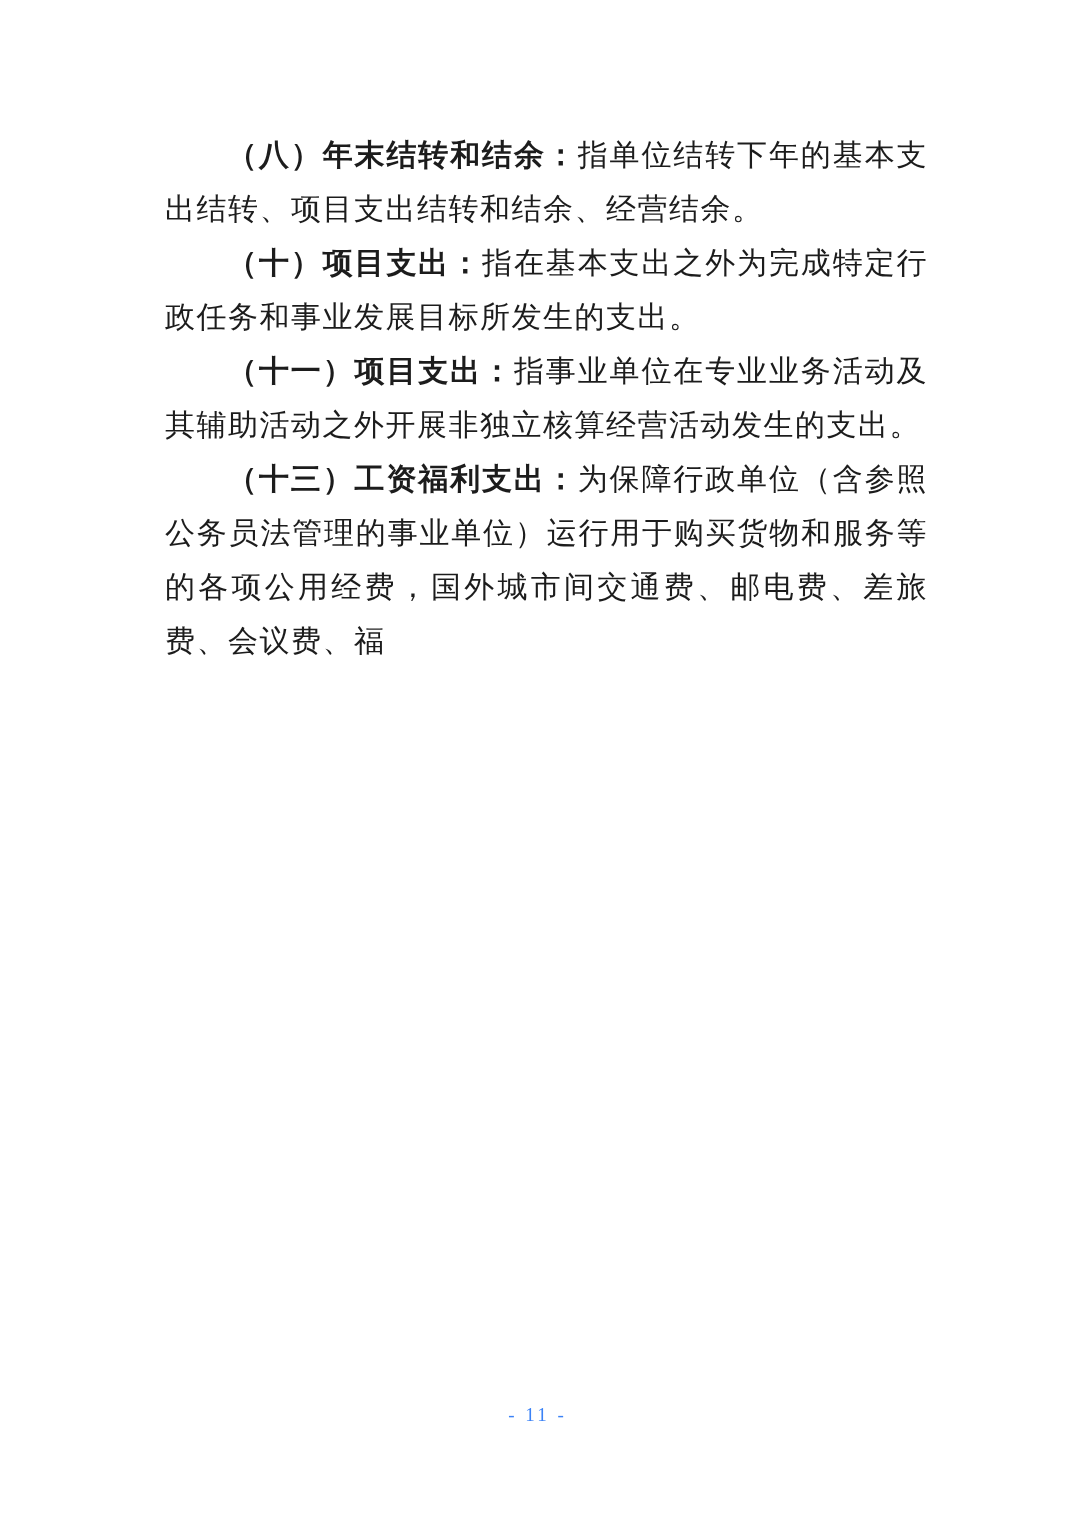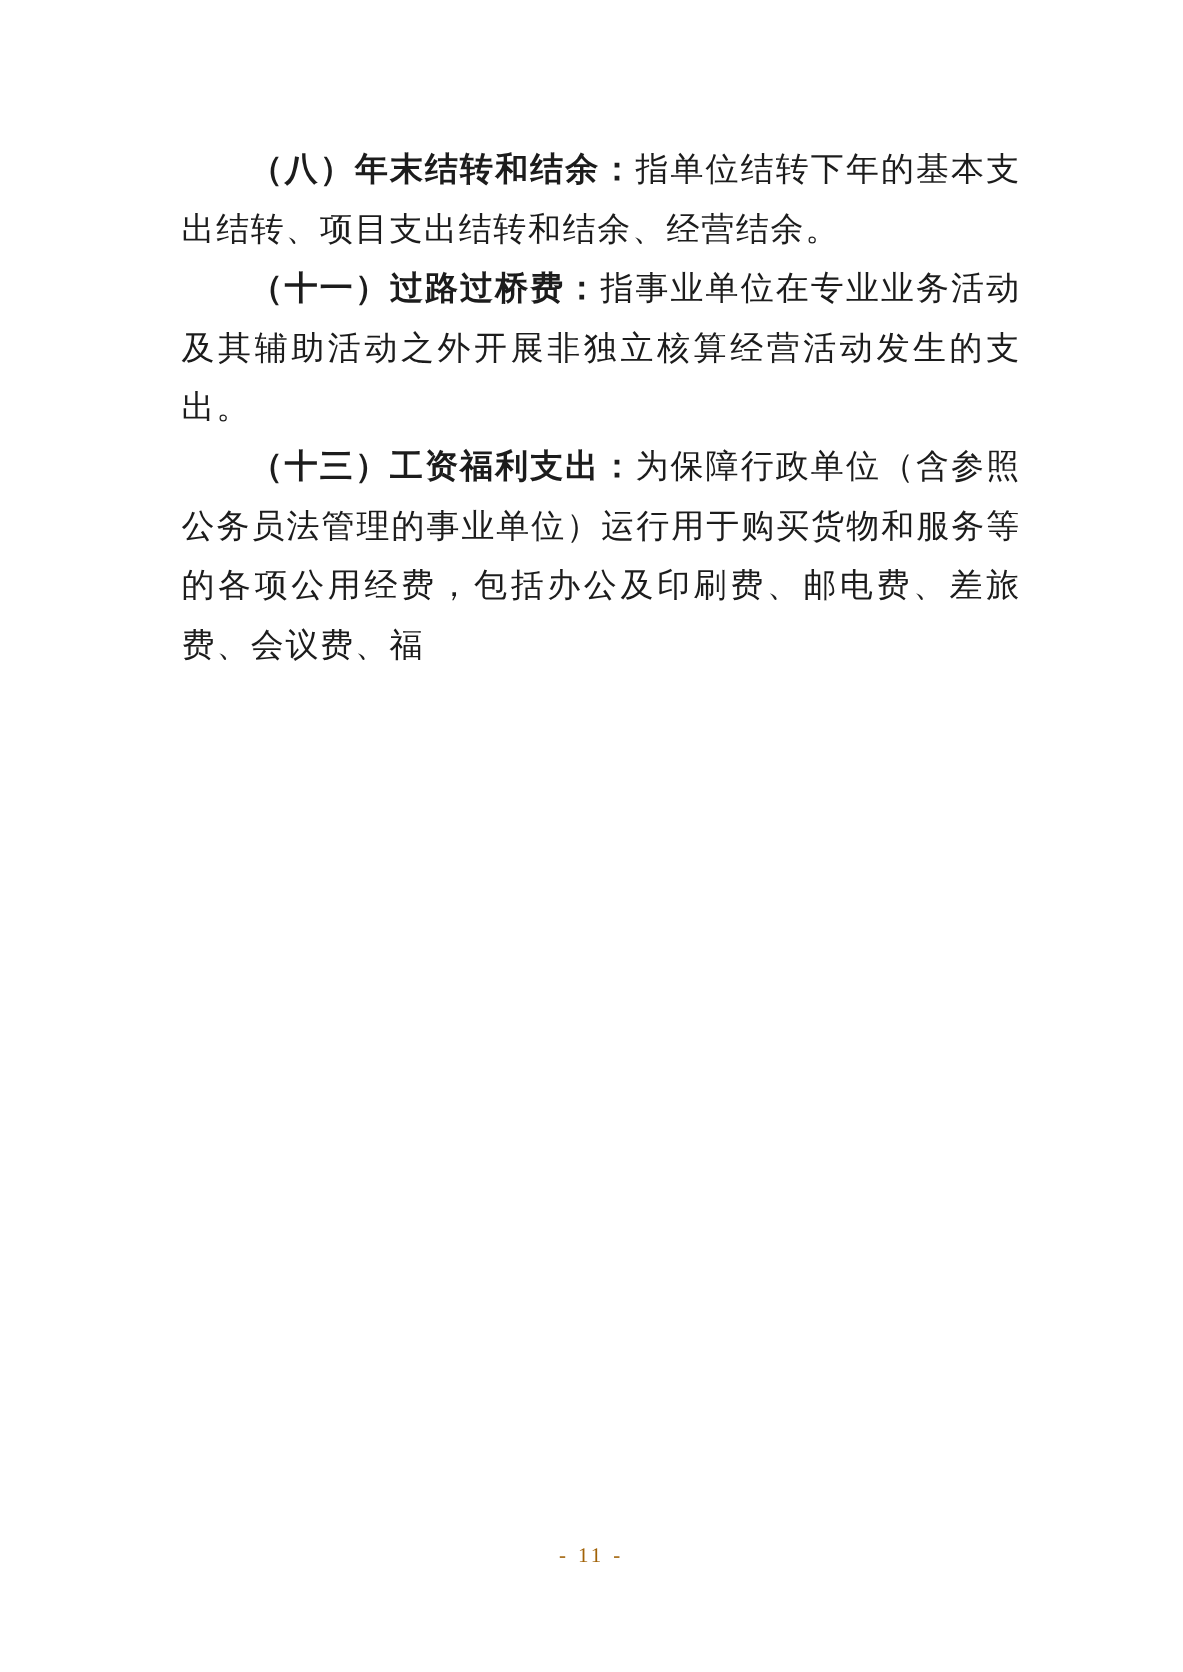--- a/index.html
+++ b/index.html
@@ -38,26 +38,27 @@
     font-weight: bold;
   }
   .footer {
     position: absolute;
     top: 1404px;
     left: 0;
     width: 100%;
     text-align: center;
     font-size: 19px;
     letter-spacing: 3px;
-    color: #a16207;
+    color: #3b82f6;
   }
 </style>
 </head>
 <body>
 
 <div class="page">
   <div class="content">
     <p class="para"><span class="lead">（八）年末结转和结余：</span><span>指单位结转下年的基本支出结转、项目支出结转和结余、经营结余。</span></p>
-    <p class="para"><span class="lead">（十一）过路过桥费：</span><span>指事业单位在专业业务活动及其辅助活动之外开展非独立核算经营活动发生的支出。</span></p>
-    <p class="para"><span class="lead">（十三）工资福利支出：</span><span>为保障行政单位（含参照公务员法管理的事业单位）运行用于购买货物和服务等的各项公用经费，包括办公及印刷费、邮电费、差旅费、会议费、福</span></p>
+    <p class="para"><span class="lead">（十）项目支出：</span><span>指在基本支出之外为完成特定行政任务和事业发展目标所发生的支出。</span></p>
+    <p class="para"><span class="lead">（十一）项目支出：</span><span>指事业单位在专业业务活动及其辅助活动之外开展非独立核算经营活动发生的支出。</span></p>
+    <p class="para"><span class="lead">（十三）工资福利支出：</span><span>为保障行政单位（含参照公务员法管理的事业单位）运行用于购买货物和服务等的各项公用经费，国外城市间交通费、邮电费、差旅费、会议费、福</span></p>
   </div>
   <div class="footer">- 11 -</div>
 </div>
 
 </body></html>

